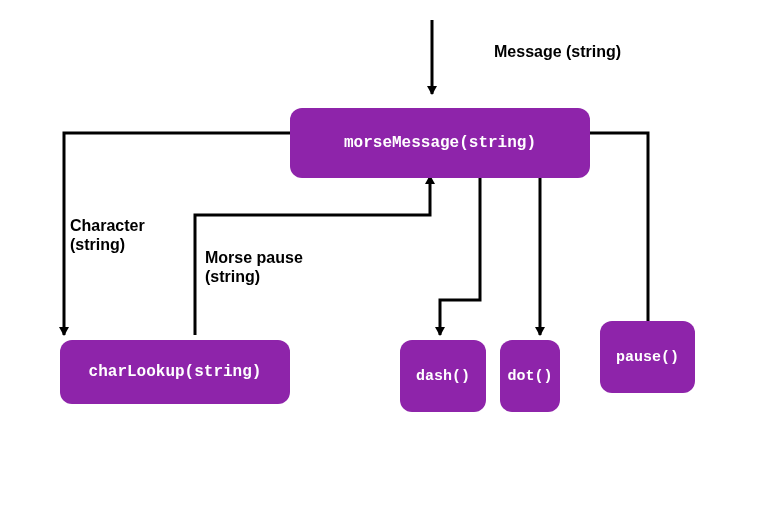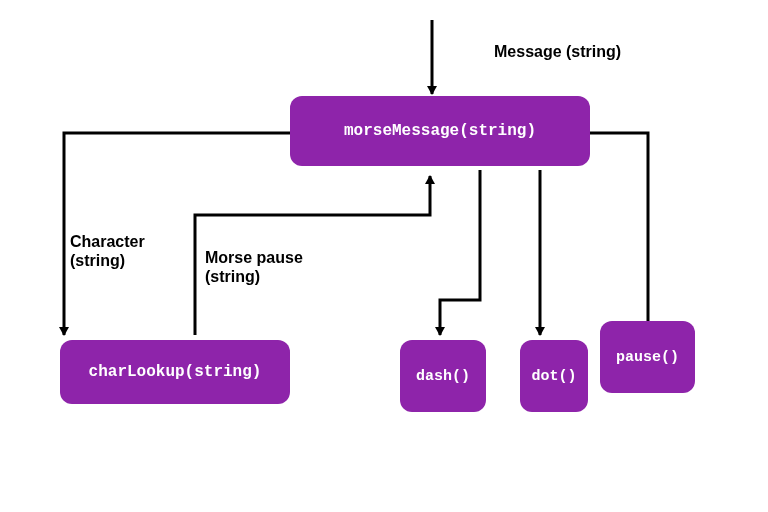--- a/index.html
+++ b/index.html
@@ -69,33 +69,33 @@
 
     <path d="M 195 335 L 195 215 L 430 215 L 430 176" fill="none" stroke="#000" stroke-width="3" marker-end="url(#ah)"></path>
 
     <path d="M 480 170 L 480 300 L 440 300 L 440 335" fill="none" stroke="#000" stroke-width="3" marker-end="url(#ah)"></path>
 
     <path d="M 540 170 L 540 335" fill="none" stroke="#000" stroke-width="3" marker-end="url(#ah)"></path>
 
     <path d="M 590 133 L 648 133 L 648 335" fill="none" stroke="#000" stroke-width="3" marker-end="url(#ah)"></path>
   </svg>
 
-  <div class="node" style="left:290px; top:96px; width:300px; height:70px;">morseMessage(string)</div>
+  <div class="node" style="left:290px; top:108px; width:300px; height:70px;">morseMessage(string)</div>
 
   <div class="node" style="left:60px; top:340px; width:230px; height:64px;">charLookup(string)</div>
 
   <div class="node small" style="left:400px; top:340px; width:86px; height:72px;">dash()</div>
 
-  <div class="node small" style="left:500px; top:340px; width:68px; height:72px;margin-left:20px;">dot()</div>
+  <div class="node small" style="left:500px; top:340px; width:60px; height:72px;">dot()</div>
 
   <div class="node small" style="left:600px; top:321px; width:95px; height:72px;">pause()</div>
 
   <div class="label" style="left:452px; top:42px;margin-left:42px;">Message (string)</div>
 
-  <div class="label" style="left:70px; top:232px;">
+  <div class="label" style="left:70px; top:216px;">
     <span>Character</span><br>
     <span>(string)</span>
   </div>
 
   <div class="label" style="left:205px; top:248px;">
     <span>Morse pause</span><br>
     <span>(string)</span>
   </div>
 
 </div>

